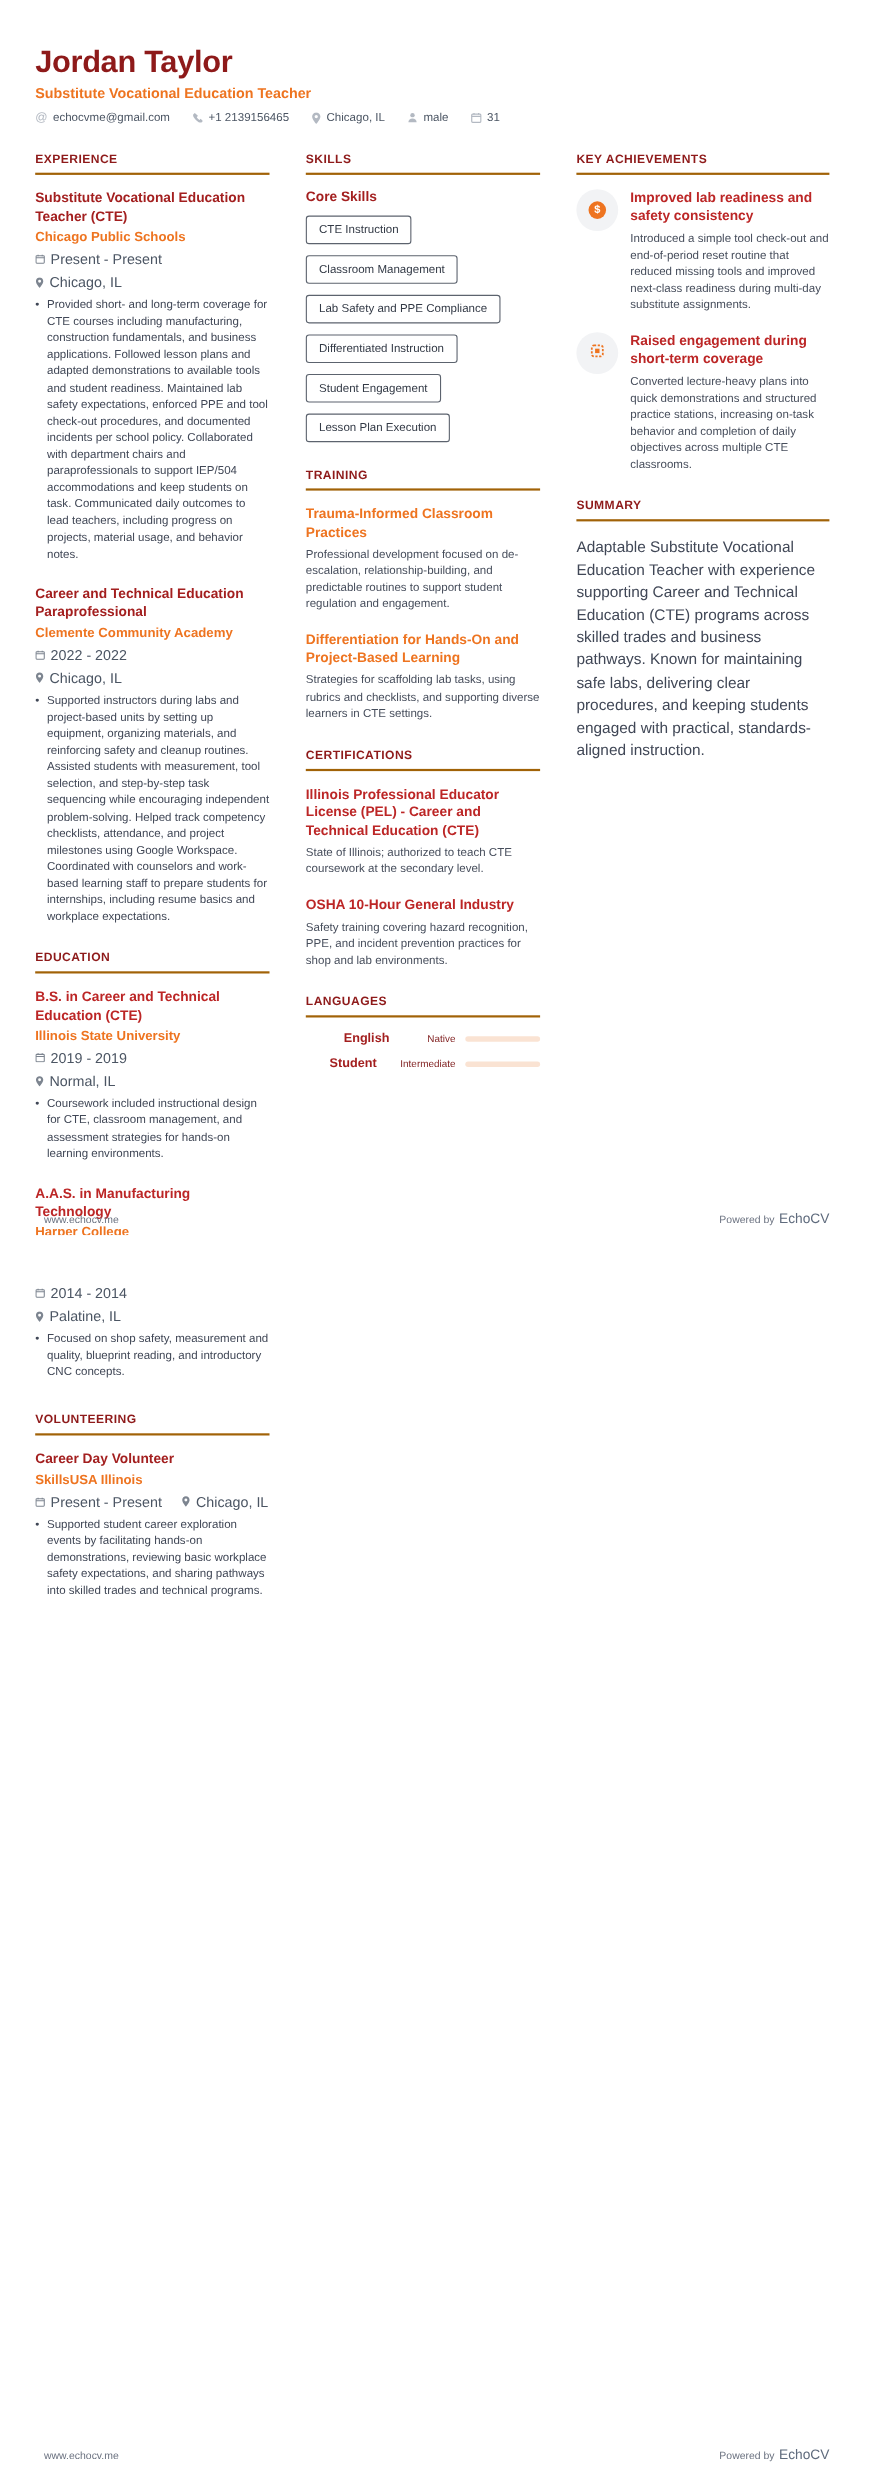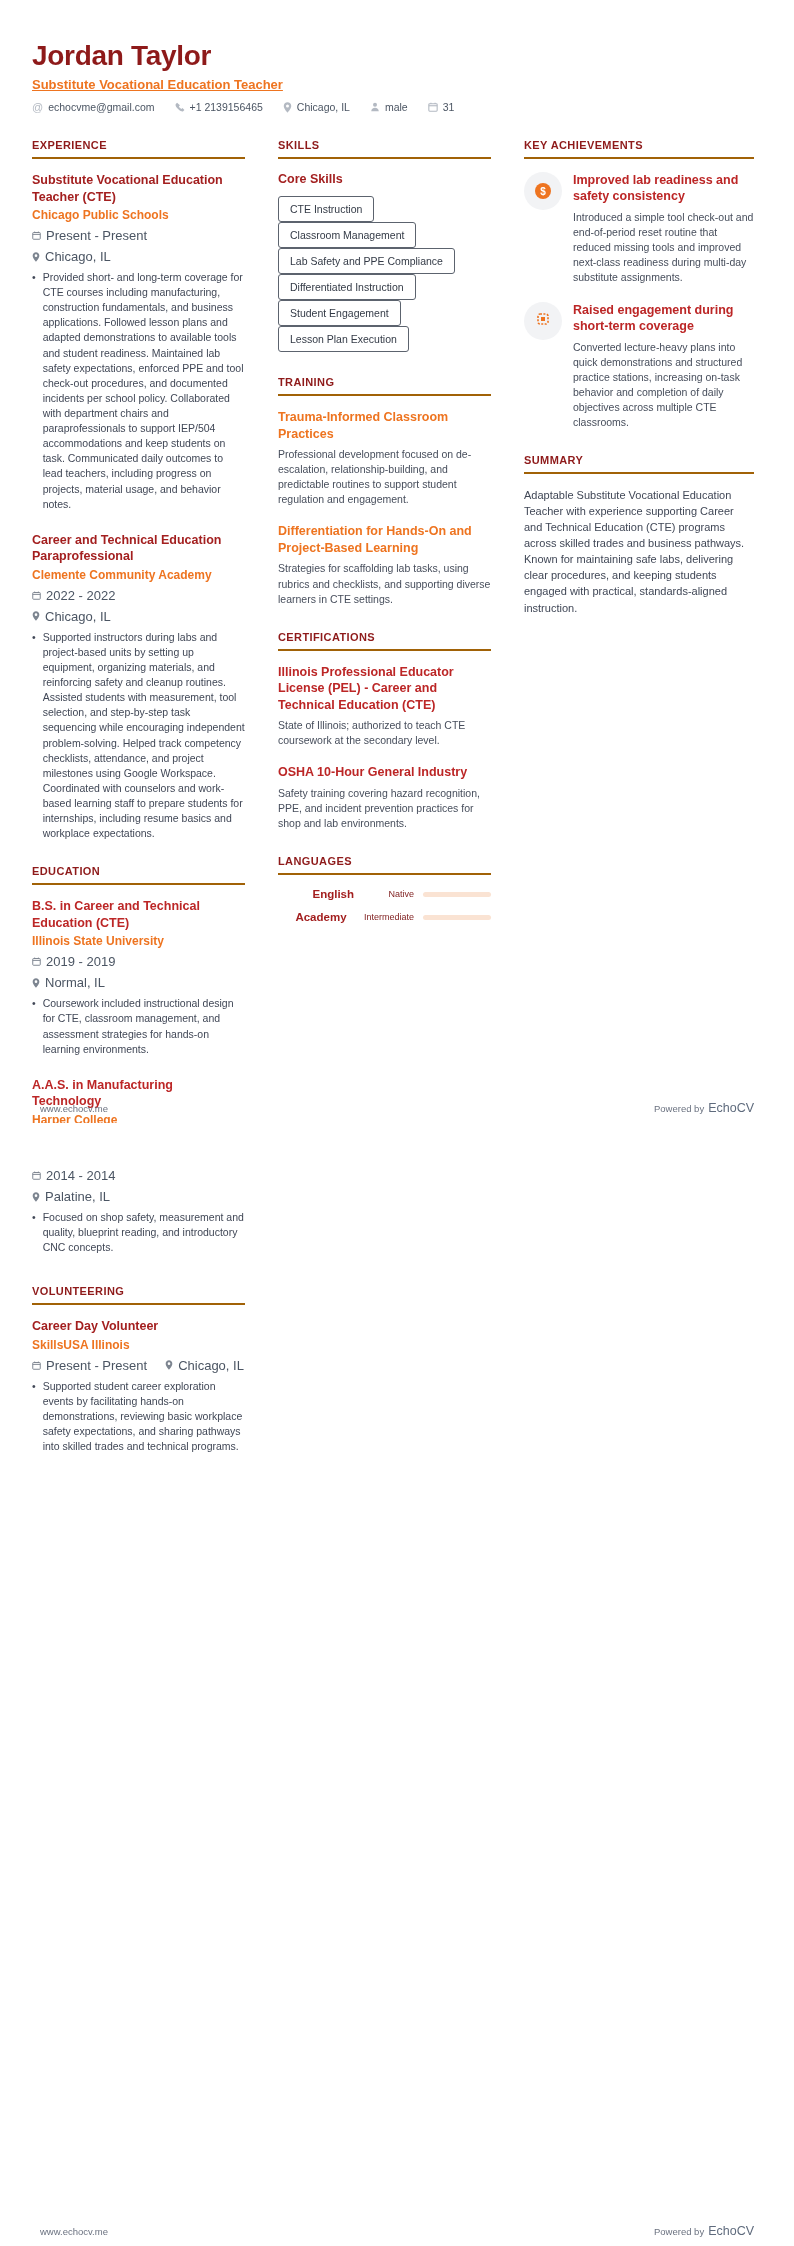--- a/index.html
+++ b/index.html
@@ -15,21 +15,21 @@
     position:relative;
     background:#ffffff;
     overflow:hidden;
     padding:40px 40px 0 32px;
   }
   
   .name {
     font-size:28px; font-weight:800; color:#8e1a1a; letter-spacing:-0.3px;
   }
   .subtitle {
-    margin-top:5px; font-size:13px; font-weight:700; color:#ee7420;text-decoration:underline;
+    margin-top:5px; font-size:13px; font-weight:700; color:#ee7420;
   }
   .contact-row {
     margin-top:9px; display:flex; align-items:center; gap:20px;
     font-size:10.5px; color:#4b5563;
   }
   .contact-item { display:flex; align-items:center; gap:5px; }
   .c-icon { color:#b3b9c2; display:inline-flex; }
   .c-icon svg { display:block; }
   .at-glyph { font-size:11px; color:#b3b9c2; font-weight:400; }
   
@@ -54,21 +54,21 @@
   .meta-item { display:flex; align-items:center; gap:5px; }
   .m-icon { color:#7d8590; display:inline-flex; }
   .m-icon svg { display:block; }
   .bullet { margin-top:6px; display:flex; gap:7px; font-size:10.5px;
             line-height:1.44; color:#404756; }
   .dot { flex:0 0 auto; }
   
   .skills-group-label { font-size:12.5px; font-weight:700; color:#a31f1f; margin-bottom:10px; }
   .skill-pill {
     display:table; border:1.3px solid #5c636e; border-radius:3px;
-    padding:6px 11px; 
+    padding:6px 11px; margin-bottom:10px;
     font-size:10.5px; color:#333a46; font-weight:500;
   }
   
   .train-item, .cert-item { margin-bottom:16px; }
   .train-title { font-size:12.5px; font-weight:700; color:#ee7420; line-height:1.32; margin-bottom:5px; }
   .cert-title  { font-size:12.5px; font-weight:700; color:#bc2626; line-height:1.32; margin-bottom:5px; }
   .item-desc { font-size:10.5px; line-height:1.44; color:#474e5c; }
   
   .lang-row { display:flex; align-items:center; margin-bottom:11px;text-align:center; }
   .lang-name { flex:1; font-size:11.5px; font-weight:700; color:#a31f1f; }
@@ -81,21 +81,21 @@
     flex:0 0 auto; width:38px; height:38px; border-radius:50%;
     background:#f2f3f5; display:flex; align-items:center; justify-content:center;
   }
   .dollar-disc {
     width:16px; height:16px; border-radius:50%; background:#ee7420;
     color:#ffffff; font-size:10px; font-weight:700;
     display:flex; align-items:center; justify-content:center;
   }
   .ach-title { font-size:12.5px; font-weight:700; color:#bc2626; line-height:1.3; }
   .ach-desc { margin-top:5px; font-size:10.5px; line-height:1.44; color:#474e5c; }
-  .summary-text { font-size:11px; line-height:1.46; color:#404756; }
+  .summary-text { font-size:14px; line-height:1.46; color:#404756; }
   
   .page-footer {
     position:absolute; left:40px; right:40px; bottom:8px;
     display:flex; justify-content:space-between; align-items:baseline;
   }
   .footer-site { font-size:9.5px; color:#6b7280; }
   .footer-powered { display:flex; align-items:baseline; gap:4px; }
   .powered-prefix { font-size:9.5px; color:#6b7280; }
   .brand { font-size:12.5px; color:#5f6b7d; }
   
@@ -307,21 +307,21 @@
       </section>
 
       <section>
         <h2 class="sec">LANGUAGES</h2>
         <div class="lang-row">
           <span class="lang-name">English</span>
           <span class="lang-level">Native</span>
           <span class="lang-bar"><span class="lang-fill" style="width: 100%;"></span></span>
         </div>
         <div class="lang-row">
-          <span class="lang-name">Academy</span>
+          <span class="lang-name">Student</span>
           <span class="lang-level">Intermediate</span>
           <span class="lang-bar"><span class="lang-fill" style="width: 40%;"></span></span>
         </div>
       </section>
 
     </div>
 
     <div class="col">
 
       <section>

